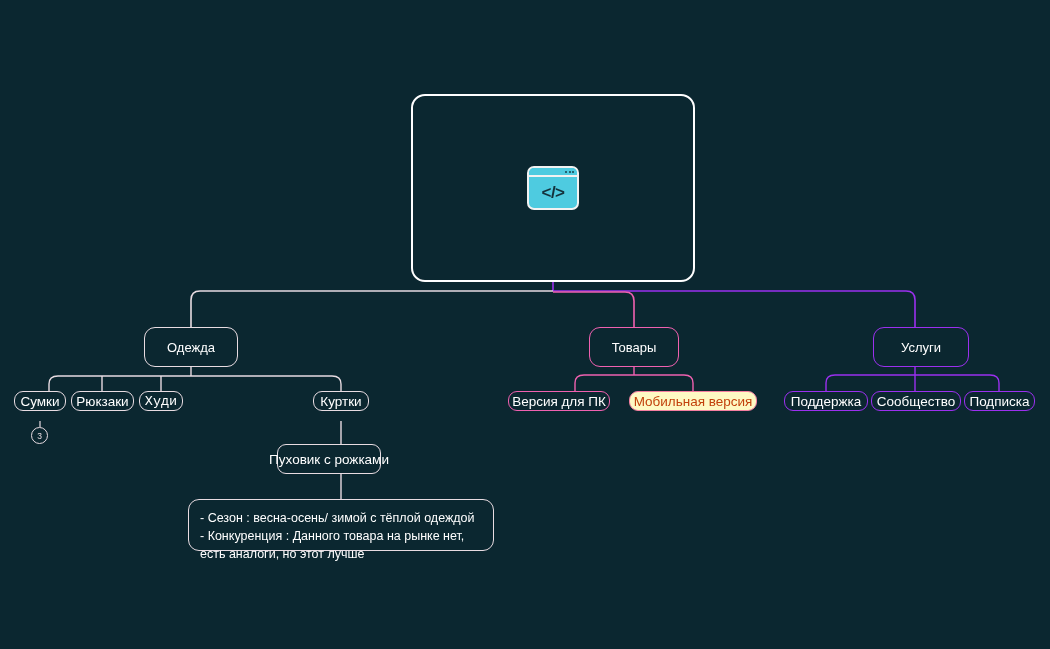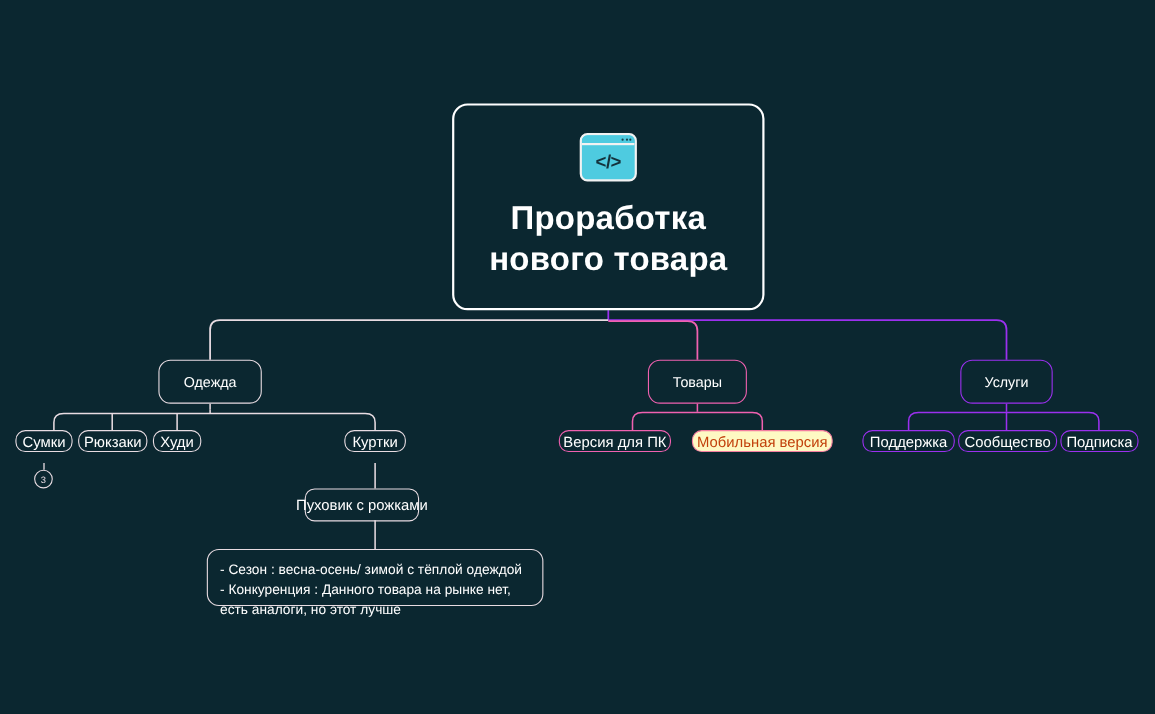--- a/index.html
+++ b/index.html
@@ -213,42 +213,38 @@
 
   <div class="node node--root">
     <span class="code-icon">
       <span class="titlebar">
         <i></i>
         <i></i>
         <i></i>
       </span>
       <span class="glyph">&lt;/&gt;</span>
     </span>
-    <div class="root-title">
-      <span>Проработка</span>
-      <span>нового товара</span>
-    </div>
   </div>
 
   <div class="node node--branch c-white" style="left:144px; top:327px; width:94px;">
     <span>Одежда</span>
   </div>
 
   <div class="node node--leaf c-white" style="left:14px; top:391px; width:52px;">
     <span>Сумки</span>
   </div>
   <div class="badge-count" style="left:31px; top:427px;">
     <span>3</span>
   </div>
 
   <div class="node node--leaf c-white" style="left:71px; top:391px; width:63px;">
     <span>Рюкзаки</span>
   </div>
 
-  <div class="node node--leaf c-white" style="left:139px; top:391px; width:44px;">
+  <div class="node node--leaf c-white" style="left:139px; top:391px; width:44px;font-family:Liberation Mono, monospace;">
     <span>Худи</span>
   </div>
 
   <div class="node node--leaf c-white" style="left:313px; top:391px; width:56px;">
     <span>Куртки</span>
   </div>
 
   <div class="node node--sub c-white" style="left:277px; top:444px; width:104px;">
     <span>Пуховик с рожками</span>
   </div>
@@ -266,21 +262,21 @@
   </div>
 
   <div class="node node--leaf c-pink" style="left:508px; top:391px; width:102px;">
     <span>Версия для ПК</span>
   </div>
 
   <div class="node node--leaf fill-peach" style="left:629px; top:391px; width:128px;">
     <span>Мобильная версия</span>
   </div>
 
-  <div class="node node--branch c-purple" style="left:873px; top:327px; width:84px;">
+  <div class="node node--branch c-purple" style="left:873px; top:327px; width:96px;">
     <span>Услуги</span>
   </div>
 
   <div class="node node--leaf c-purple" style="left:784px; top:391px; width:84px;">
     <span>Поддержка</span>
   </div>
 
   <div class="node node--leaf c-purple" style="left:871px; top:391px; width:90px;">
     <span>Сообщество</span>
   </div>

